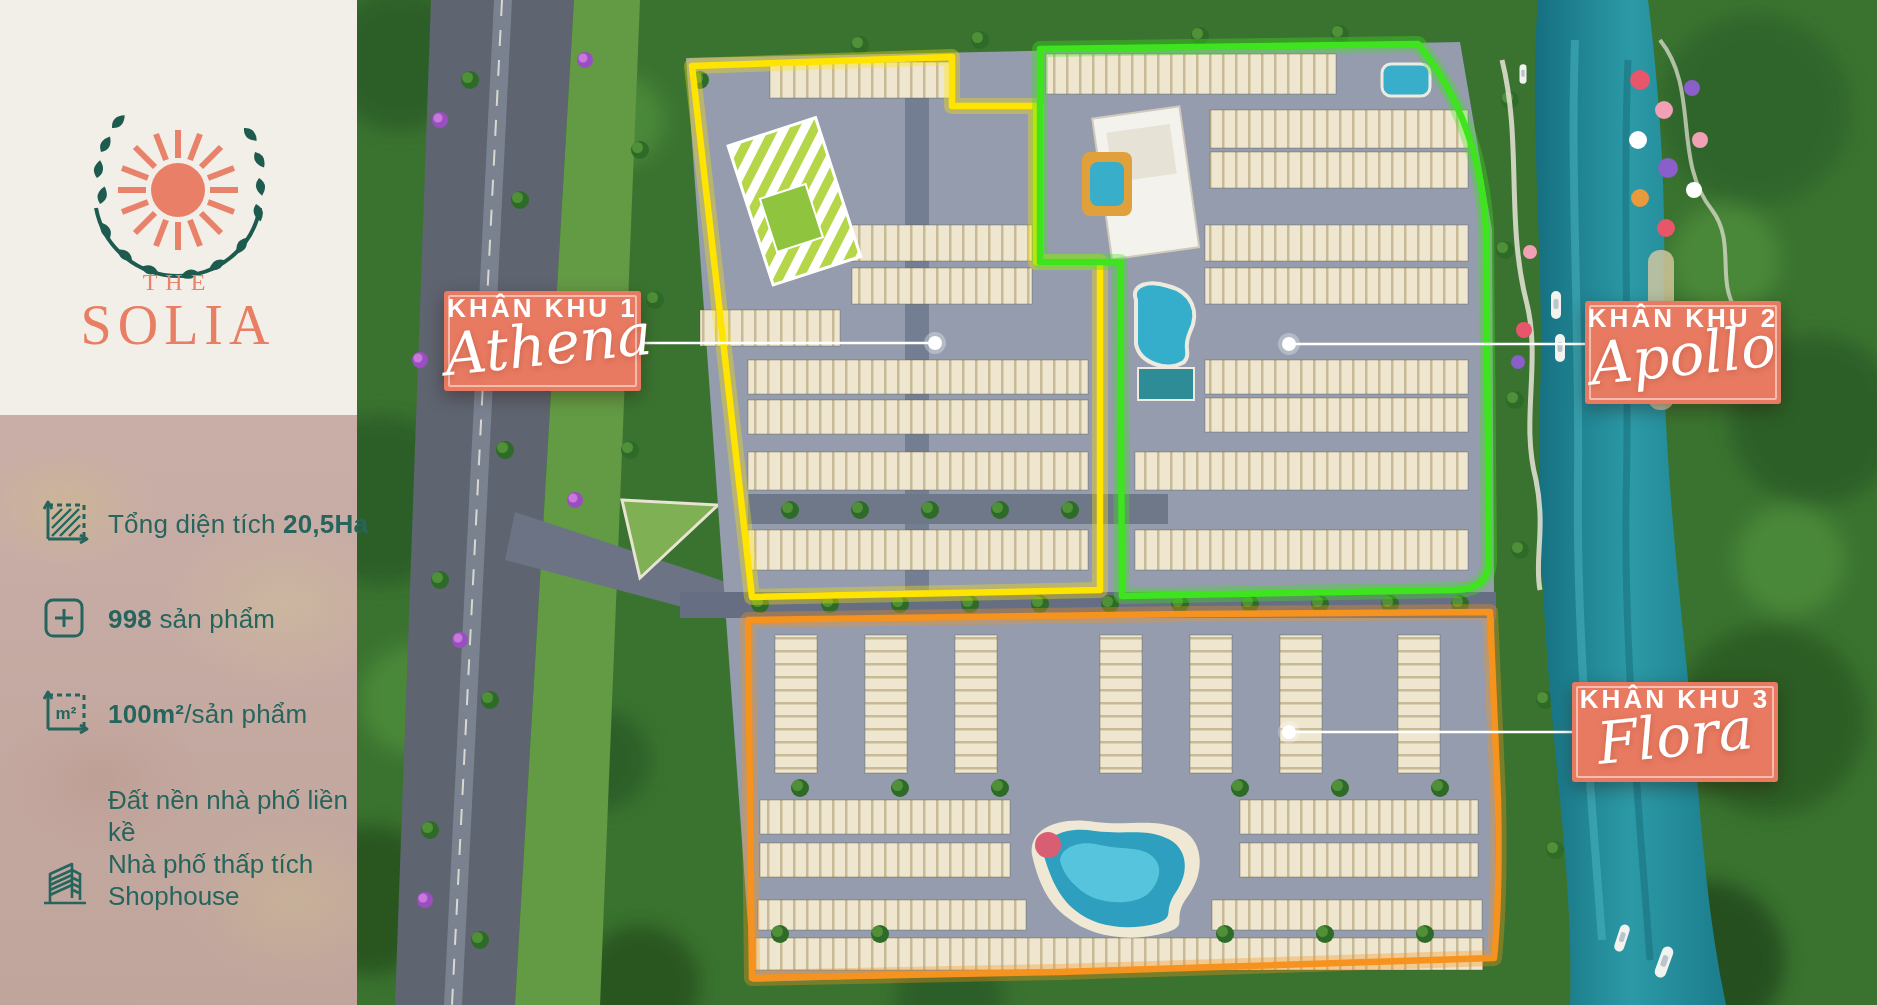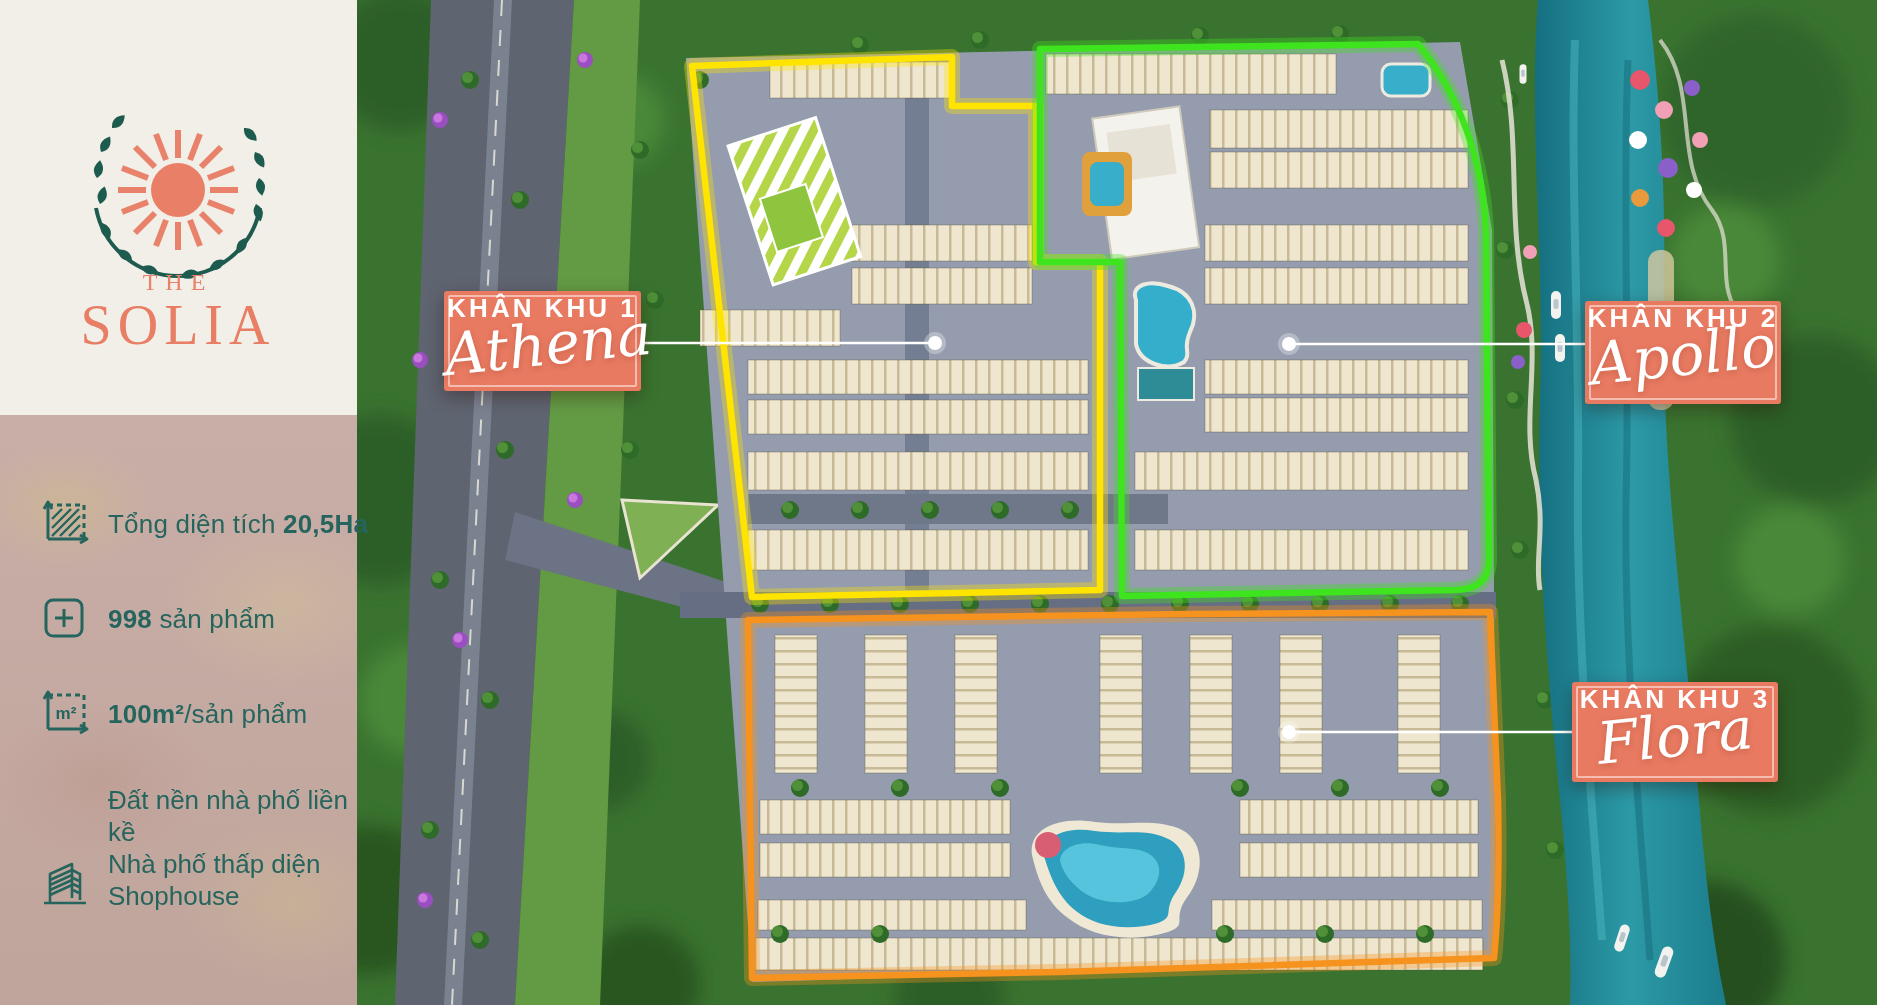--- a/index.html
+++ b/index.html
@@ -460,19 +460,19 @@
           <line x1="14" y1="29" x2="36" y2="19"></line>
         <line x1="14" y1="34" x2="36" y2="24"></line>
           <line x1="14" y1="39" x2="36" y2="29"></line>
         <line x1="37" y1="22" x2="43" y2="25"></line>
           <line x1="37" y1="28" x2="43" y2="31"></line>
         <line x1="37" y1="34" x2="43" y2="37"></line>
         <line x1="8" y1="47" x2="50" y2="47"></line>
       </svg>
       <div class="types-text">
         <div>Đất nền nhà phố liền kề</div>
-        <div>Nhà phố thấp diện</div>
+        <div>Nhà phố thấp tích</div>
         <div>Shophouse</div>
       </div>
     </div>
 
   </div>
 </div>
 
 </body></html>

